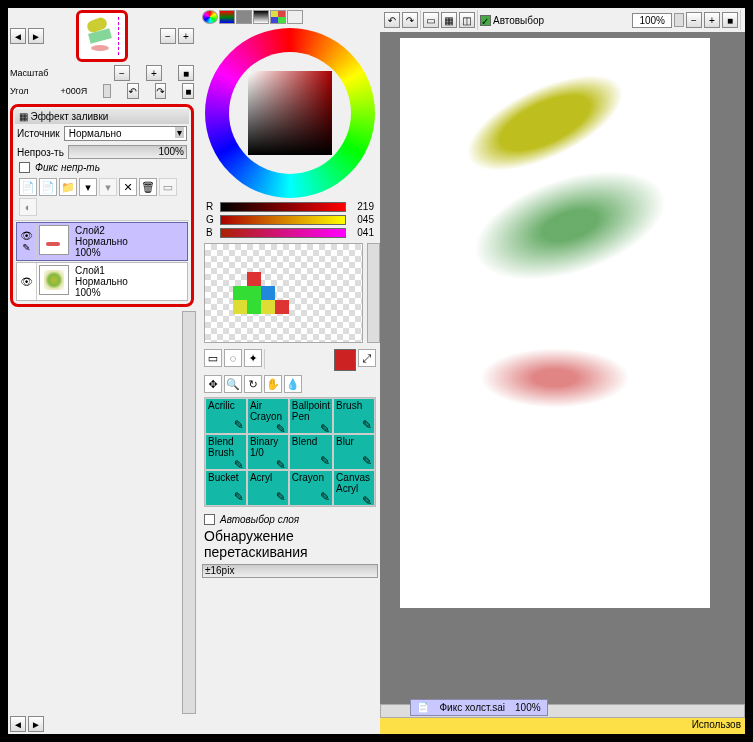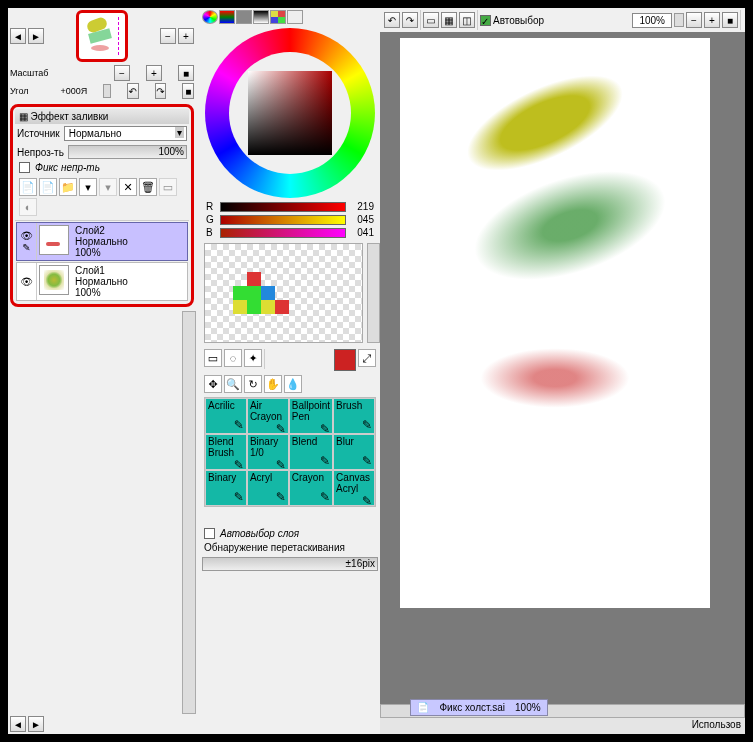--- a/index.html
+++ b/index.html
@@ -69,21 +69,21 @@
 .brush-cell .bicon { align-self: flex-end; font-size: 12px; }
 
 
 .canvas-toolbar { position: absolute; top: 0; left: 0; right: 0; height: 24px; background: #f0f0f0; display: flex; align-items: center; gap: 2px; padding: 2px 4px; }
 .canvas-view { position: absolute; top: 30px; left: 20px; width: 310px; height: 570px; background: #fff; }
 .canvas-view .str-y { position: absolute; width: 170px; height: 70px; background: radial-gradient(ellipse, #bebe1e 40%, transparent 70%); border-radius: 40px; top: 50px; left: 60px; transform: rotate(-25deg); }
 .canvas-view .str-g { position: absolute; width: 200px; height: 95px; background: radial-gradient(ellipse, #2a8a2a 20%, transparent 70%); top: 140px; left: 70px; transform: rotate(-18deg); opacity: .7; }
 .canvas-view .str-r { position: absolute; width: 150px; height: 60px; background: radial-gradient(ellipse, #c33 20%, transparent 70%); border-radius: 50%; top: 310px; left: 80px; opacity: .6; }
 
 .doc-tab { position: absolute; bottom: 18px; left: 30px; background: #c8c8ff; border: 1px solid #88a; padding: 2px 6px; font-size: 10px; display: flex; align-items: center; gap: 10px; }
-.status { position: absolute; bottom: 0; right: 0; left: 0; height: 16px; background: #e5e5e5; text-align: right; padding: 1px 4px; font-size: 9px; }
+.status { position: absolute; bottom: 0; right: 0; left: 0; height: 16px; background: #fde047; text-align: right; padding: 1px 4px; font-size: 9px; }
 .scrollbar-h { position: absolute; bottom: 16px; left: 0; right: 0; height: 14px; background: #ddd; border: 1px solid #aaa; }
 .scrollbar-v { width: 14px; background: #ddd; border: 1px solid #aaa; }
 
 .vline { width: 1px; background: #ccc; height: 20px; }
 </style>
 </head>
 <body>
 
 <div class="app">
 
@@ -279,44 +279,44 @@
         </div>
         <div class="brush-cell">
           <span>Blend</span>
           <span class="bicon">✎</span>
         </div>
         <div class="brush-cell">
           <span>Blur</span>
           <span class="bicon">✎</span>
         </div>
         <div class="brush-cell">
-          <span>Binary</span>
+          <span>Bucket</span>
           <span class="bicon">✎</span>
         </div>
         <div class="brush-cell">
           <span>Acryl</span>
           <span class="bicon">✎</span>
         </div>
         <div class="brush-cell">
           <span>Crayon</span>
           <span class="bicon">✎</span>
         </div>
         <div class="brush-cell">
           <span>Canvas Acryl</span>
           <span class="bicon">✎</span>
         </div>
       </div>
 
-    <div class="chk-row" style="margin-top:18px">
+    <div class="chk-row" style="margin-top:4px">
         <div class="chk"></div>
         <span>Автовыбор слоя</span>
       </div>
-    <div style="padding:2px 4px;font-size:10px">Обнаружение перетаскивания</div>
+    <div style="padding:2px 4px;font-size:14px">Обнаружение перетаскивания</div>
     <div class="field-row">
-        <div class="slider-bar" style="text-align:right"><span>±16pix</span></div>
+        <div class="slider-bar" style="text-align:left"><span>±16pix</span></div>
       </div>
   </div>
 
   <div class="canvas-area">
     <div class="canvas-toolbar">
       <div class="sq-btn">↶</div>
       <div class="sq-btn">↷</div>
       <div class="vline"></div>
       <div class="sq-btn">▭</div>
       <div class="sq-btn">▦</div>

